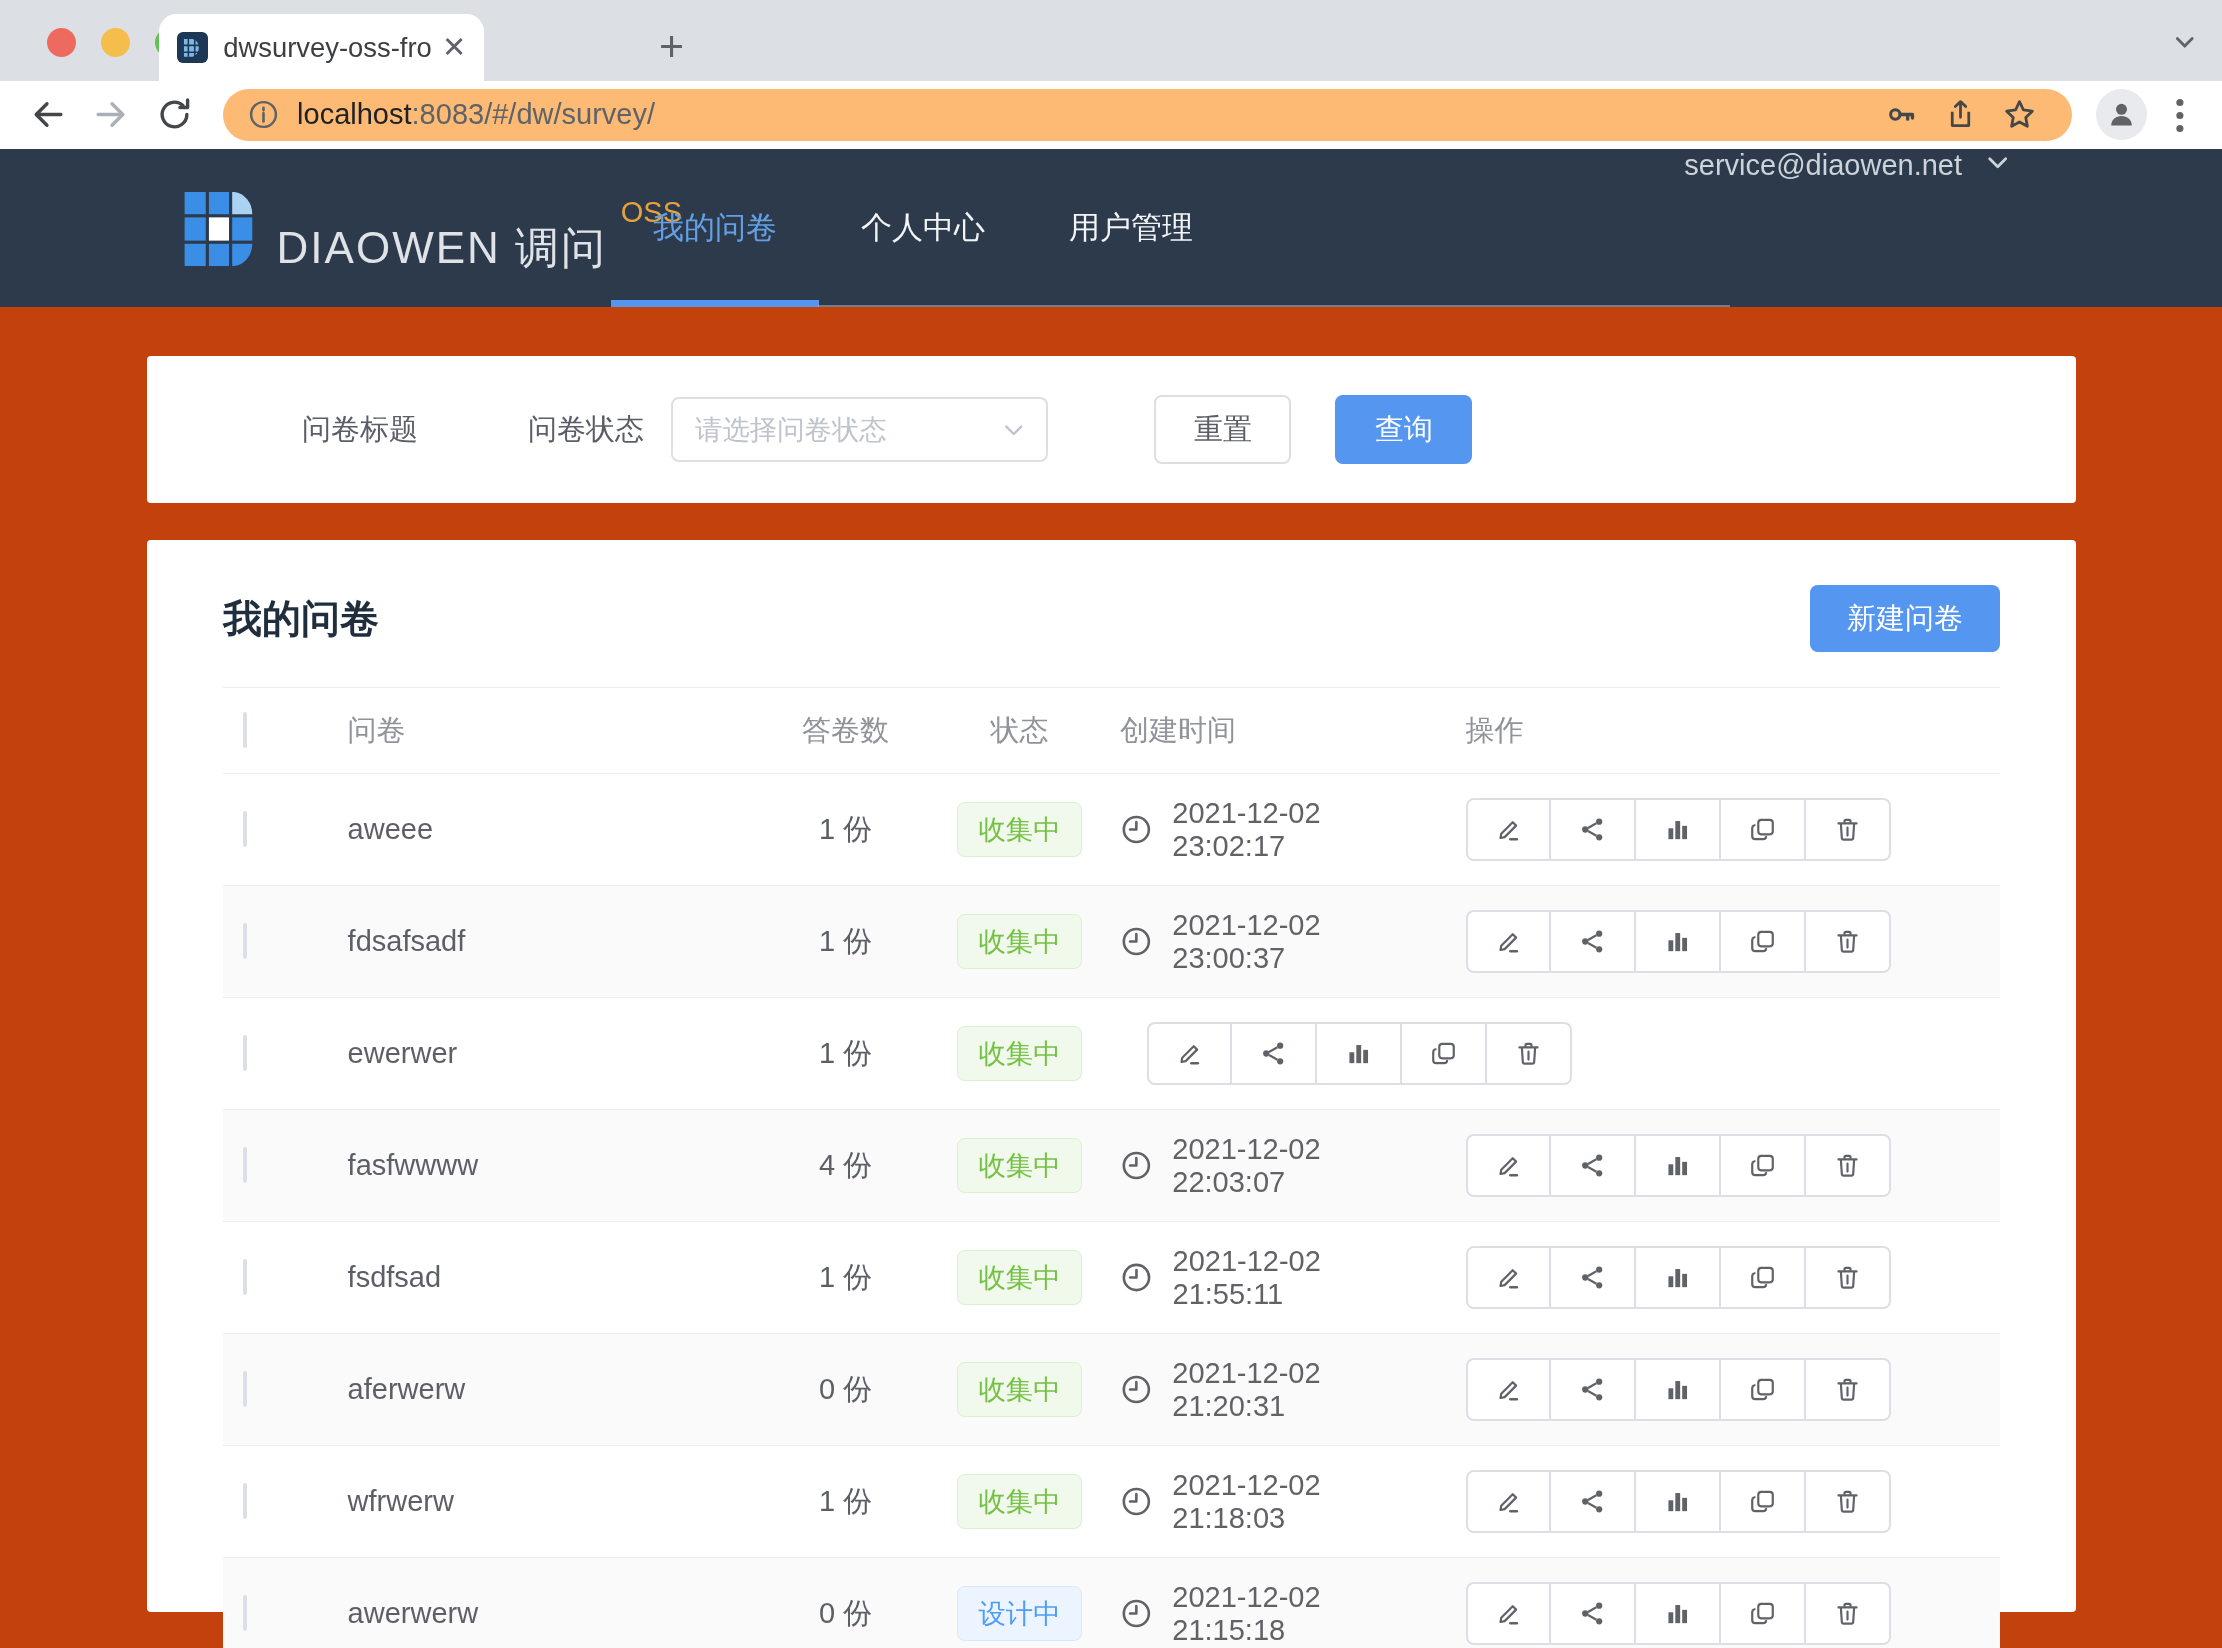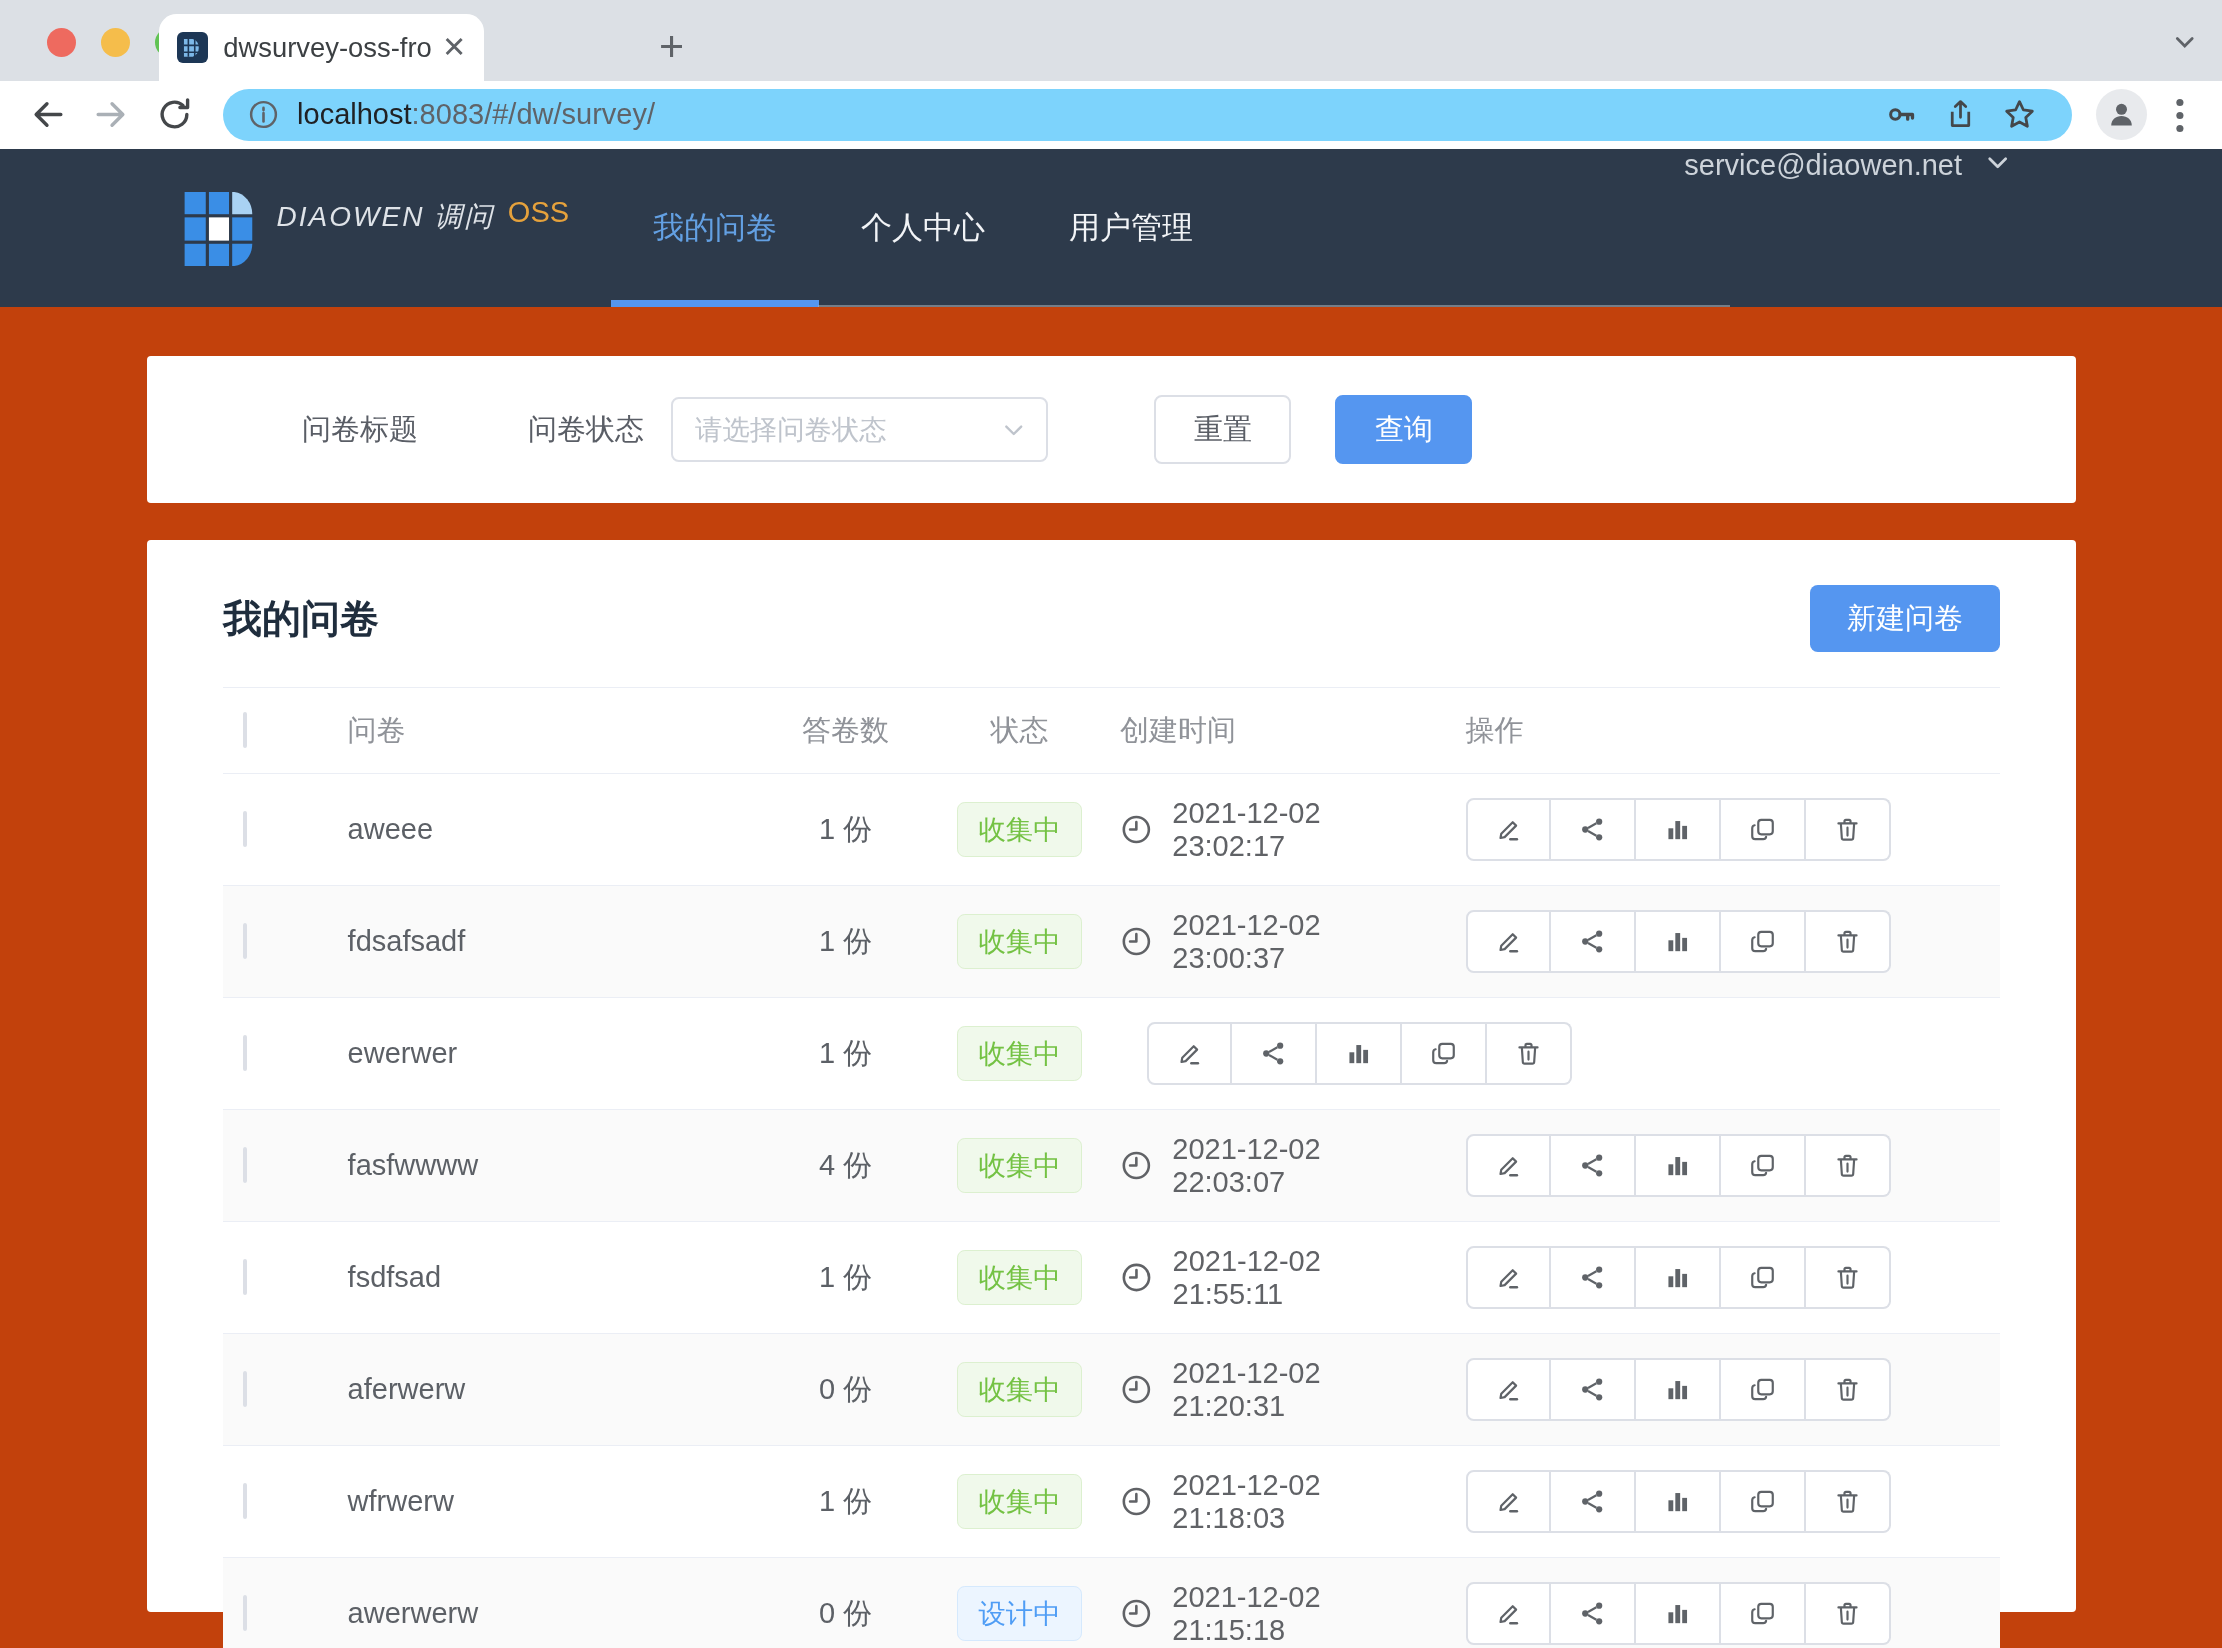--- a/index.html
+++ b/index.html
@@ -19,36 +19,36 @@
   .tab-title { font-size:27.4px; color:#3c4043; margin-left:15.7px; white-space:nowrap; overflow:hidden;
                flex:1 1 auto; }
   .tab-close { font-size:29px; color:#5f6368; margin-left:9.8px; flex:0 0 auto; line-height:1; }
   .newtab { position:absolute; left:651px; top:27.4px; width:41px; height:41px; color:#5f6368;
             font-size:43px; line-height:39px; text-align:center; }
   .tabstrip-chevron { position:absolute; right:25.5px; top:29px; color:#5f6368; }
 
   .toolbar { position:relative; height:68px; background:#fff; }
   .nav-btn { position:absolute; top:10.8px; width:45px; height:45px; display:flex; align-items:center;
              justify-content:center; }
-  .addressbar { position:absolute; left:223px; top:7.8px; width:1849px; height:52px; background:#7dd3fc;
+  .addressbar { position:absolute; left:223px; top:7.8px; width:1849px; height:52px; background:#fdba74;
                 border-radius:26.5px; display:flex; align-items:center; padding:0 23.5px; }
   .url { font-size:29px; margin-left:17.6px; color:#202124; white-space:nowrap; flex:0 0 auto; }
   .url .url-rest { color:#5f6368; }
   .bar-spacer { flex:1 1 auto; }
   .bar-ic { width:59px; display:flex; justify-content:center; flex:0 0 auto; }
   .avatar { position:absolute; right:76px; top:7.8px; width:51px; height:51px; border-radius:50%;
             background:#e8eaed; display:flex; align-items:center; justify-content:center; }
   .kebab { position:absolute; right:23.5px; top:11.8px; width:39px; height:45px; display:flex;
            align-items:center; justify-content:center; }
 
   
   .app-header { position:relative; height:158px; background:#2d3a4b; }
   .brand { position:absolute; left:184px; top:43px; display:flex; align-items:flex-start; }
-  .brand-name { font-size:28px; color:#dfe3e8; letter-spacing:2px; margin-left:21.6px; margin-top:6px;
-                white-space:nowrap; font-weight:500;font-style:italic; }
+  .brand-name { font-size:44px; color:#dfe3e8; letter-spacing:2px; margin-left:21.6px; margin-top:27px;
+                white-space:nowrap; font-weight:500; }
   .brand-oss { font-size:29px; color:#e6a23c; margin-left:13.7px; margin-top:3.9px; }
   .nav { position:absolute; left:611px; top:0; height:158px; display:flex; }
   .nav-item { width:208px; height:100%; display:flex; align-items:center; justify-content:center;
               font-size:31px; color:#f2f4f7; cursor:pointer; }
   .nav-item.active { color:#63a0e3; }
   .nav-underline { position:absolute; left:611px; bottom:0; width:208px; height:6.9px; background:#5596ef; }
   .nav-line { position:absolute; left:818px; bottom:0; width:912px; height:2px; background:#aeb4bb; opacity:.55; }
   .userbox { position:absolute; right:212px; top:0; height:158px; display:flex; align-items:flex-start; }
   .user-email { font-size:29px; color:#cdd3da; }
   .userbox svg { margin-left:21.6px; }

